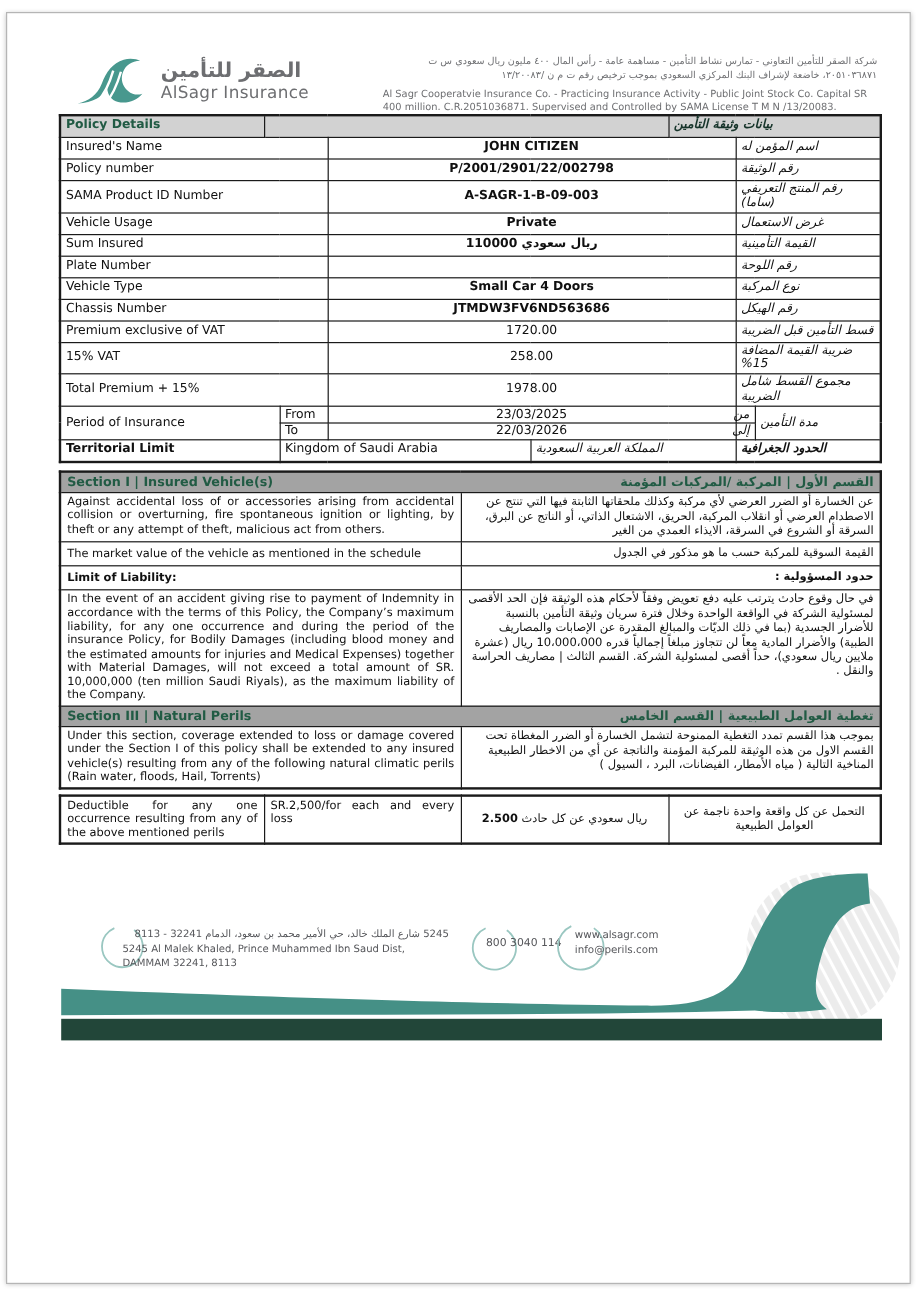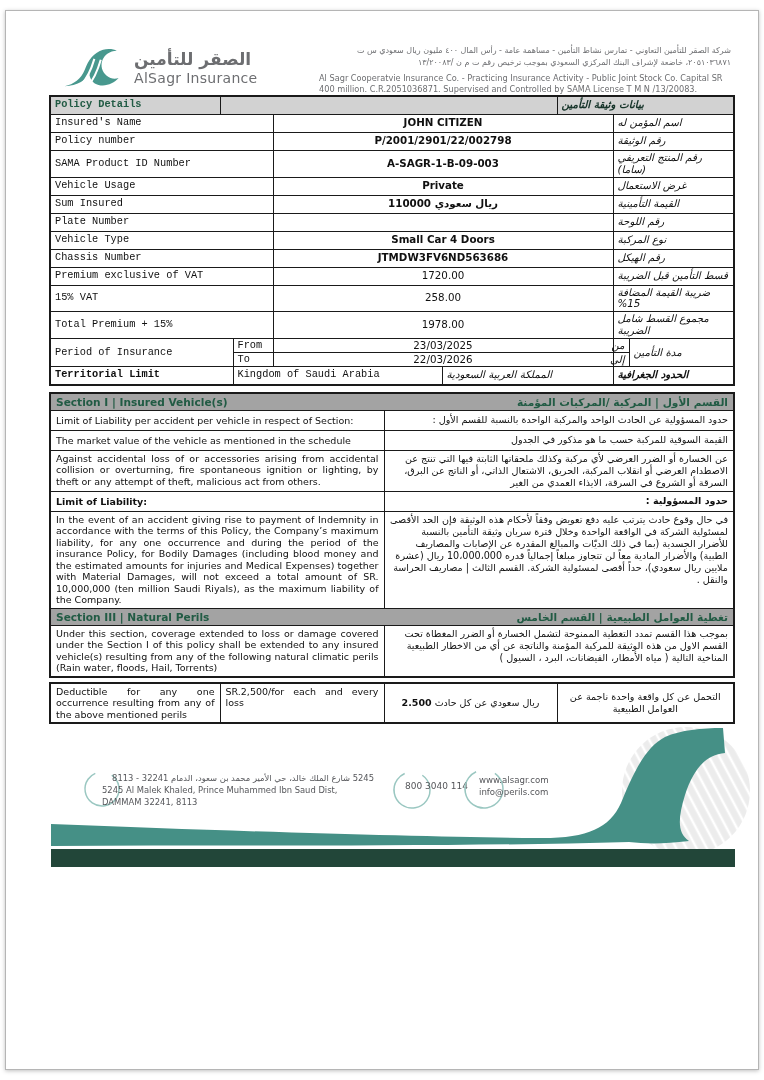--- a/index.html
+++ b/index.html
@@ -24,21 +24,21 @@
              margin-top:8px;background:#2a5243;color:#fff;padding:0 7px;}
   .title-en{font-weight:bold;font-size:12.3px;width:352px;line-height:1.25;}
   .title-ar{font-weight:bold;font-size:13px;direction:rtl;}
 
   
   table{border-collapse:collapse;table-layout:fixed;width:684px;background:#fff;
         font-size:10.3px;color:#101010;}
   table{border:2px solid #1a1a1a;}
   td{border:1px solid #1a1a1a;padding:1px 4px;height:15px;line-height:1.15;vertical-align:middle;}
   tr.std td{height:15px;}
-  .en{text-align:left;font-family:Liberation Mono, monospace;}
+  .en{text-align:left;}
   .ar{text-align:left;direction:rtl;font-style:italic;}
   .val{text-align:center;font-weight:bold;}
   .val.reg{font-weight:normal;}
   .bold{font-weight:bold;}
   tr.hdr-row td{background:#d2d2d2;color:#215b44;font-weight:bold;height:15px;}
   tr.hdr-row td.ar{color:#16342a;}
   tr.short td{height:11px;line-height:1.05;}
 
   
   .sec-table{margin-top:0;}
@@ -234,30 +234,26 @@
       <tbody>
           <tr class="sec-hdr">
         <td colspan="2">
           <div class="sec-flex">
             <span class="sec-en">Section I | Insured Vehicle(s)</span>
             <span class="sec-ar">القسم الأول | المركبة /المركبات المؤمنة</span>
           </div>
         </td>
       </tr>
       <tr>
-        <td class="body-en mid">Limit of Liability per accident per vehicle in respect of Section:</td>
-        <td class="body-ar mid">حدود المسؤولية عن الحادث الواحد والمركبة الواحدة بالنسبة للقسم الأول :</td>
+        <td class="body-en">Against accidental loss of or accessories arising from accidental collision or overturning, fire spontaneous ignition or lighting, by theft or any attempt of theft, malicious act from others.</td>
+        <td class="body-ar">عن الخسارة أو الضرر العرضي لأي مركبة وكذلك ملحقاتها الثابتة فيها التي تنتج عن الاصطدام العرضي أو انقلاب المركبة، الحريق، الاشتعال الذاتي، أو الناتج عن البرق، السرقة أو الشروع في السرقة، الايذاء العمدي من الغير</td>
       </tr>
       <tr>
         <td class="body-en mid">The market value of the vehicle as mentioned in the schedule</td>
         <td class="body-ar mid">القيمة السوقية للمركبة حسب ما هو مذكور في الجدول</td>
-      </tr>
-      <tr>
-        <td class="body-en">Against accidental loss of or accessories arising from accidental collision or overturning, fire spontaneous ignition or lighting, by theft or any attempt of theft, malicious act from others.</td>
-        <td class="body-ar">عن الخسارة أو الضرر العرضي لأي مركبة وكذلك ملحقاتها الثابتة فيها التي تنتج عن الاصطدام العرضي أو انقلاب المركبة، الحريق، الاشتعال الذاتي، أو الناتج عن البرق، السرقة أو الشروع في السرقة، الايذاء العمدي من الغير</td>
       </tr>
 
       <tr>
         <td class="body-en mid bold">Limit of Liability:</td>
         <td class="body-ar mid bold">حدود المسؤولية :</td>
       </tr>
       <tr>
         <td class="body-en">In the event of an accident giving rise to payment of Indemnity in accordance with the terms of this Policy, the Company’s maximum liability, for any one occurrence and during the period of the insurance Policy, for Bodily Damages (including blood money and the estimated amounts for injuries and Medical Expenses) together with Material Damages, will not exceed a total amount of SR. 10,000,000 (ten million Saudi Riyals), as the maximum liability of the Company.</td>
         <td class="body-ar">في حال وقوع حادث يترتب عليه دفع تعويض وفقاً لأحكام هذه الوثيقة فإن الحد الأقصى لمسئولية الشركة في الواقعة الواحدة وخلال فترة سريان وثيقة التأمين بالنسبة للأضرار الجسدية (بما في ذلك الديّات والمبالغ المقدرة عن الإصابات والمصاريف الطبية) والأضرار المادية معاً لن تتجاوز مبلغاً إجمالياً قدره 10،000،000 ريال (عشرة ملايين ريال سعودي)، حداً أقصى لمسئولية الشركة. القسم الثالث | مصاريف الحراسة والنقل .</td>
       </tr>

